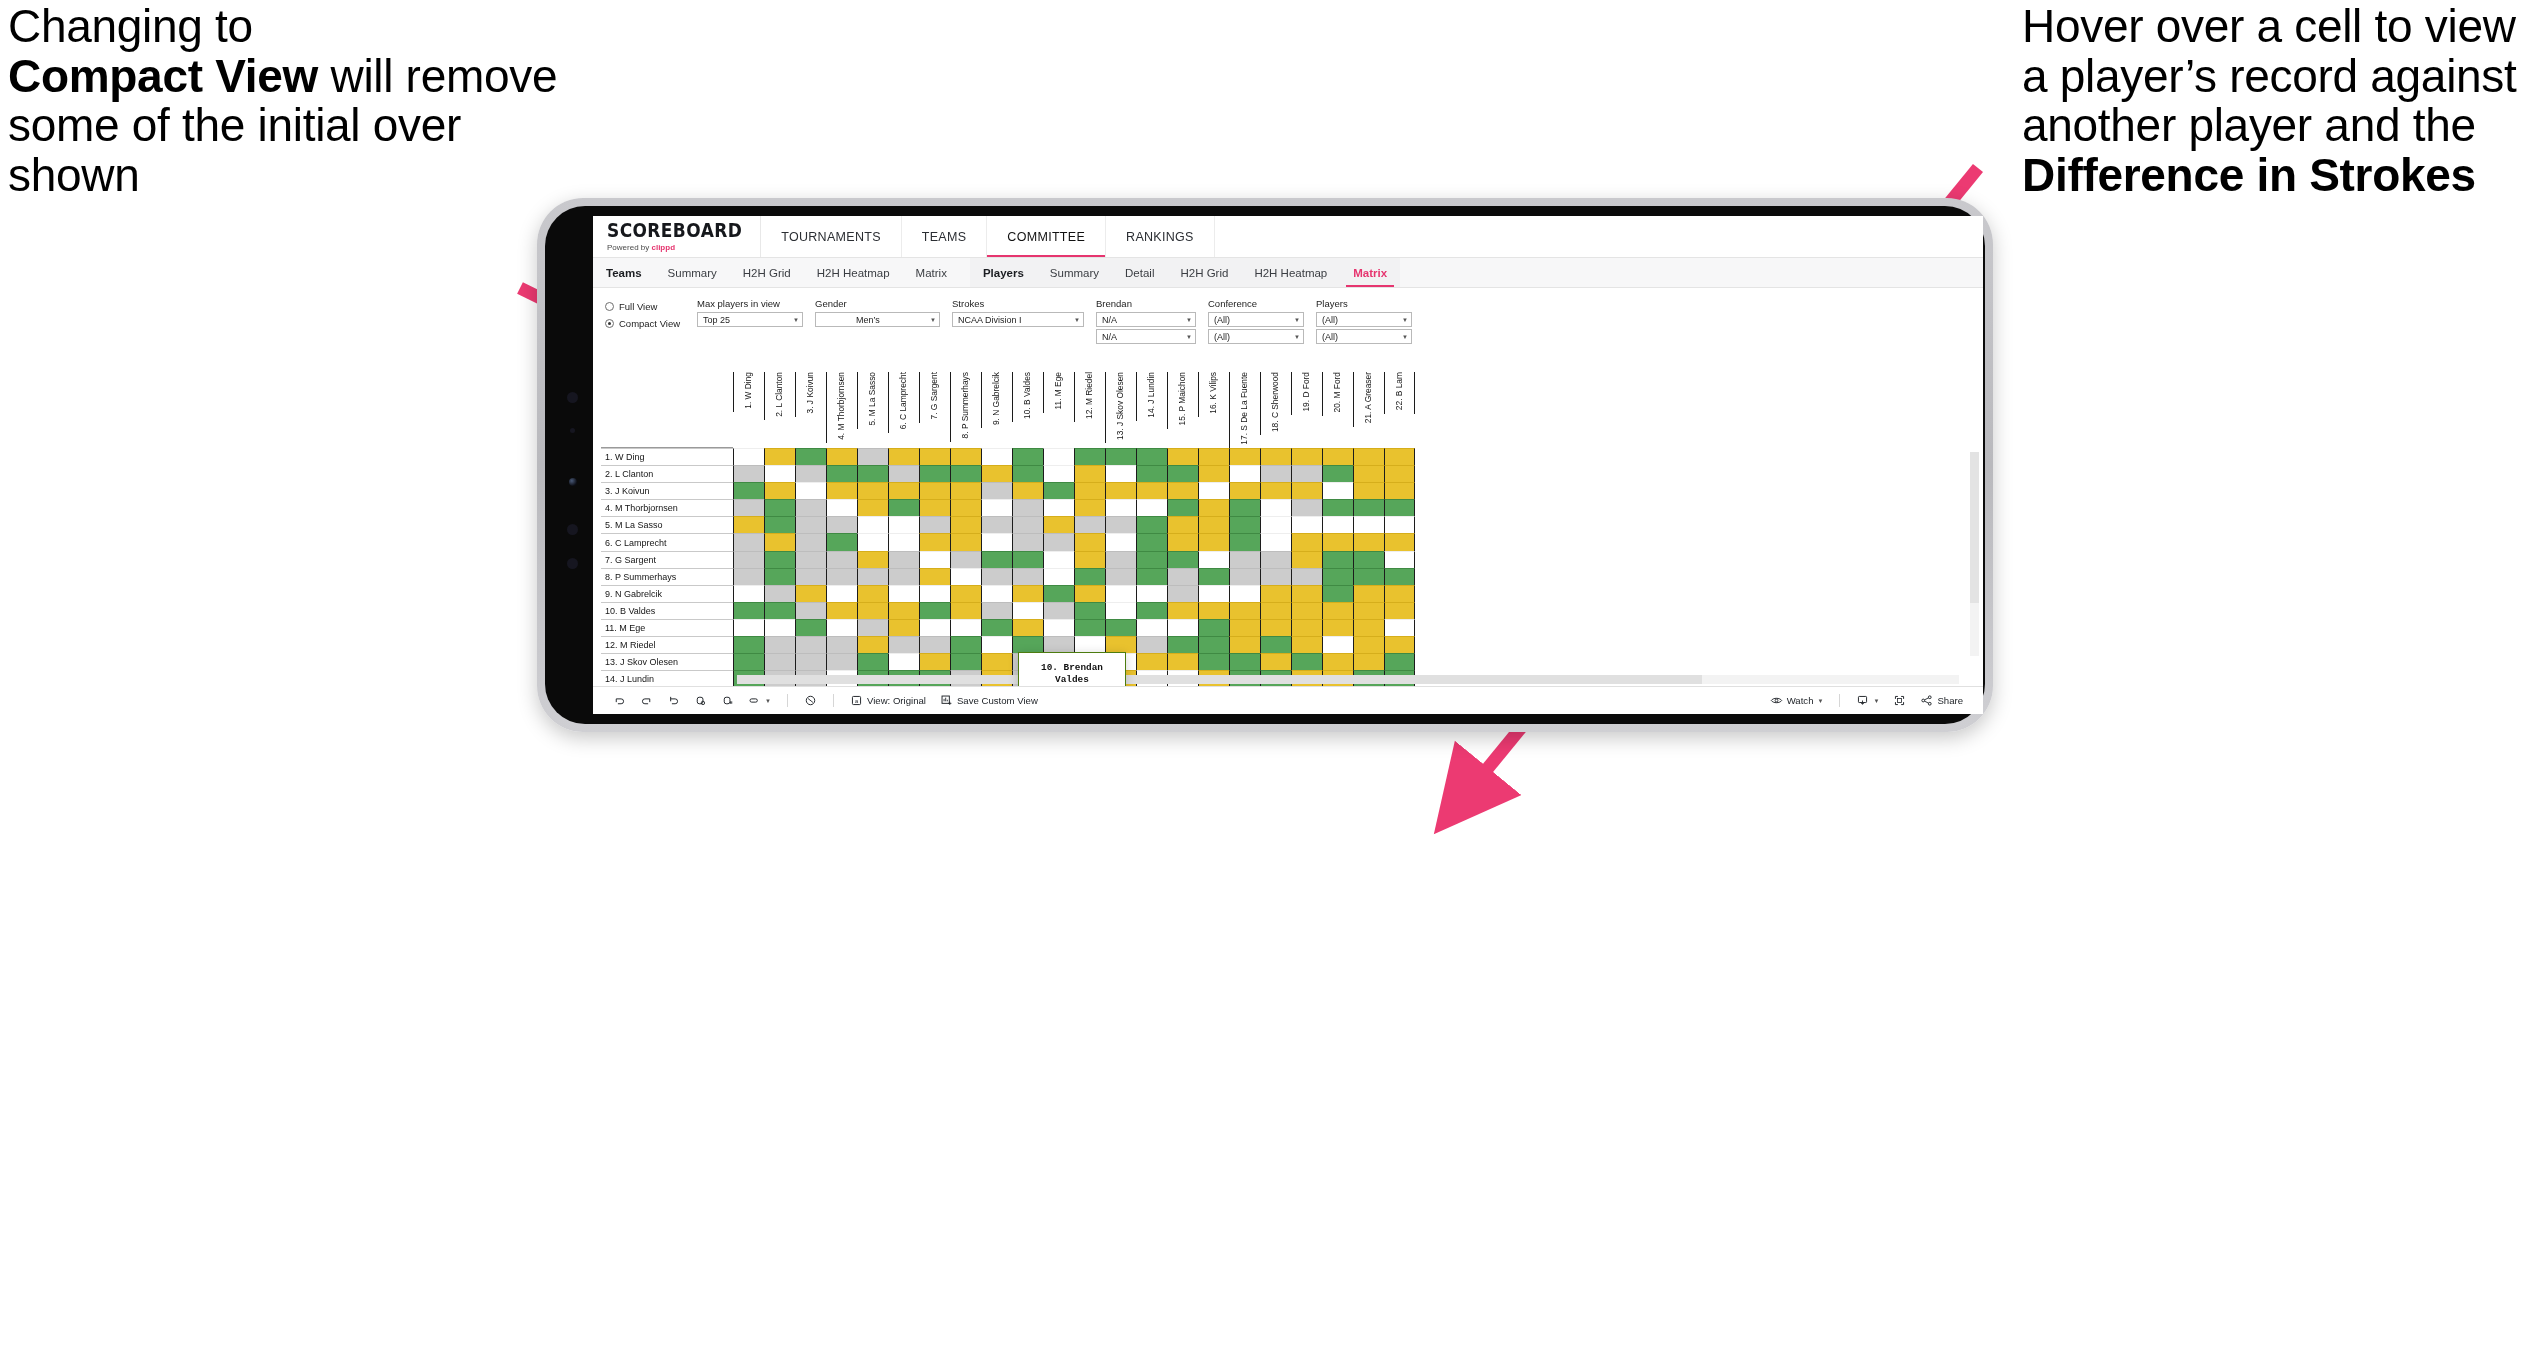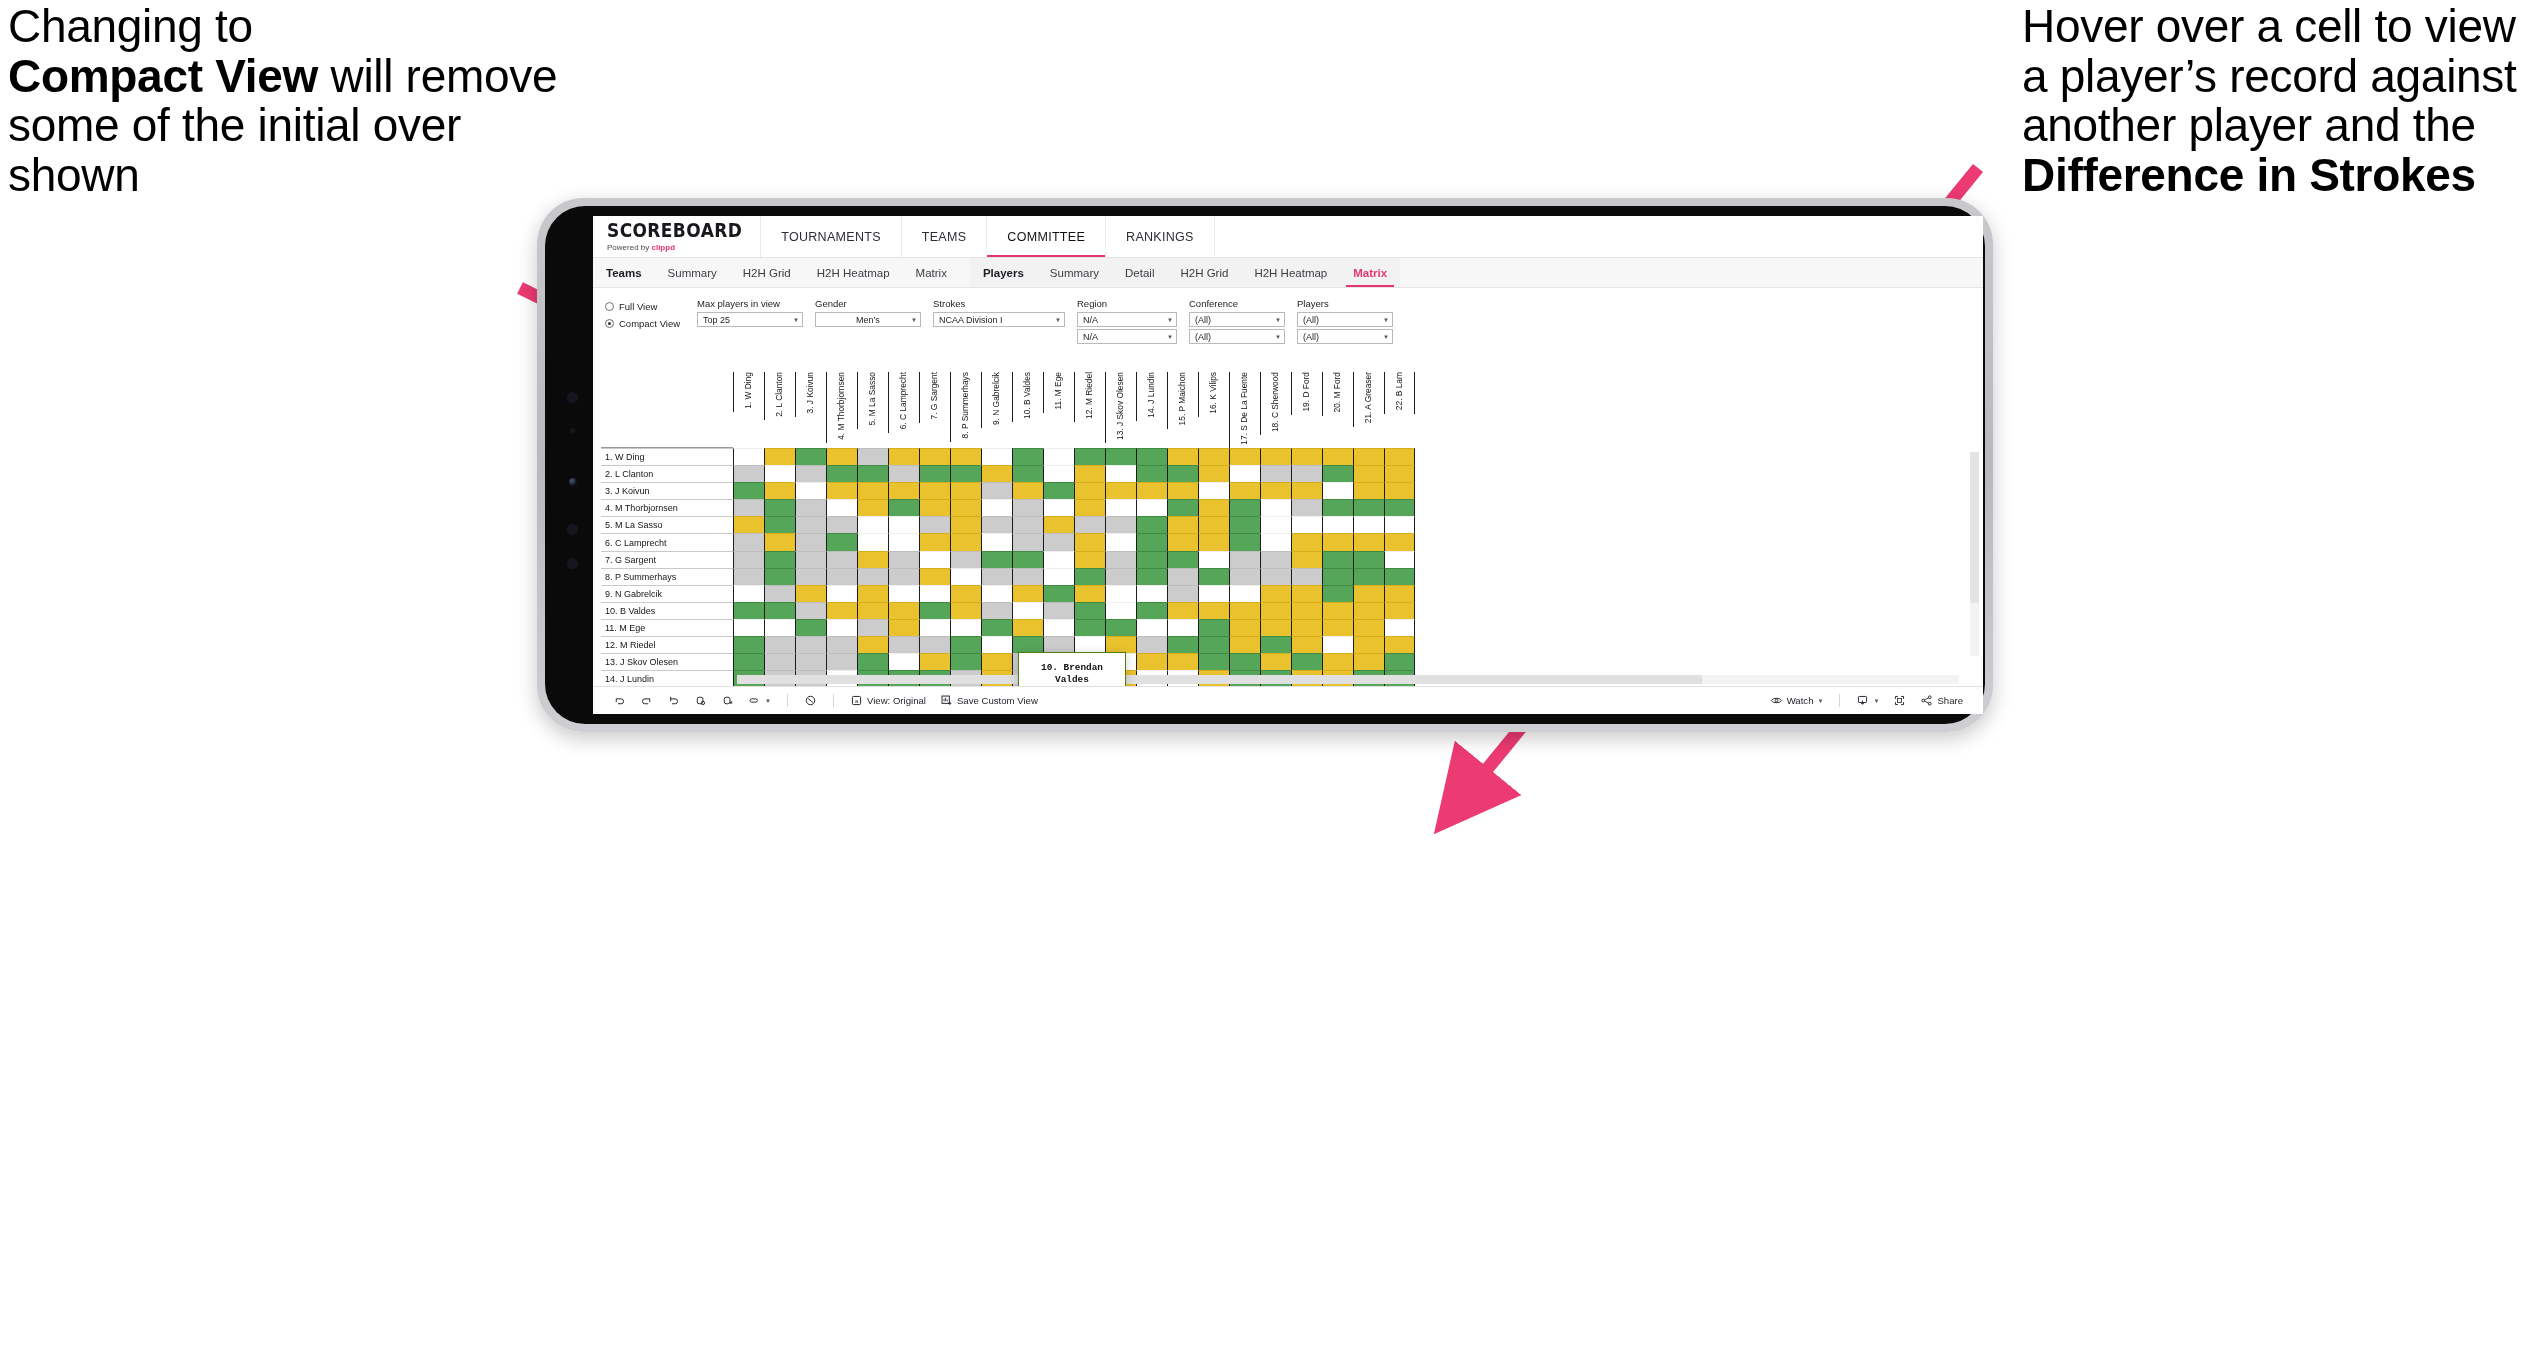--- a/index.html
+++ b/index.html
@@ -120,21 +120,21 @@
   .fld { margin-right: 12px; }
   .fld-label { font-size:9.5px; color:#1d1d1d; margin-bottom:3px; white-space:nowrap; }
   .sel-box {
     height:15px; border:1px solid #b9b9b9; background:#fff;
     display:flex; align-items:center; justify-content:space-between;
     padding:0 3px 0 5px; font-size:9px; color:#1d1d1d; white-space:nowrap;
     margin-bottom:2px;
   }
   .sel-box .caret { font-size:6px; color:#555; margin-left:6px; }
   .w-max { width: 106px; }
-  .w-gen { width: 106px; padding-left: 40px; }
+  .w-gen { width: 125px; padding-left: 40px; }
   .w-div { width: 132px; }
   .w-reg { width: 100px; }
   .w-con { width: 96px; }
   .w-ply { width: 96px; }
 
   
   .matrix-wrap {
     flex:1 1 auto; position:relative; overflow:hidden;
     padding-left:8px; padding-right:12px; background:#fff;
   }
@@ -310,21 +310,21 @@
 
           <div class="fld">
             <div class="fld-label">Strokes</div>
             <div class="sel-box w-div">
               <span>NCAA Division I</span>
               <span class="caret">▼</span>
             </div>
           </div>
 
           <div class="fld">
-            <div class="fld-label">Region</div>
+            <div class="fld-label">Brendan</div>
             <div class="sel-box w-reg">
               <span>N/A</span>
               <span class="caret">▼</span>
             </div>
             <div class="sel-box w-reg">
               <span>N/A</span>
               <span class="caret">▼</span>
             </div>
           </div>
 

